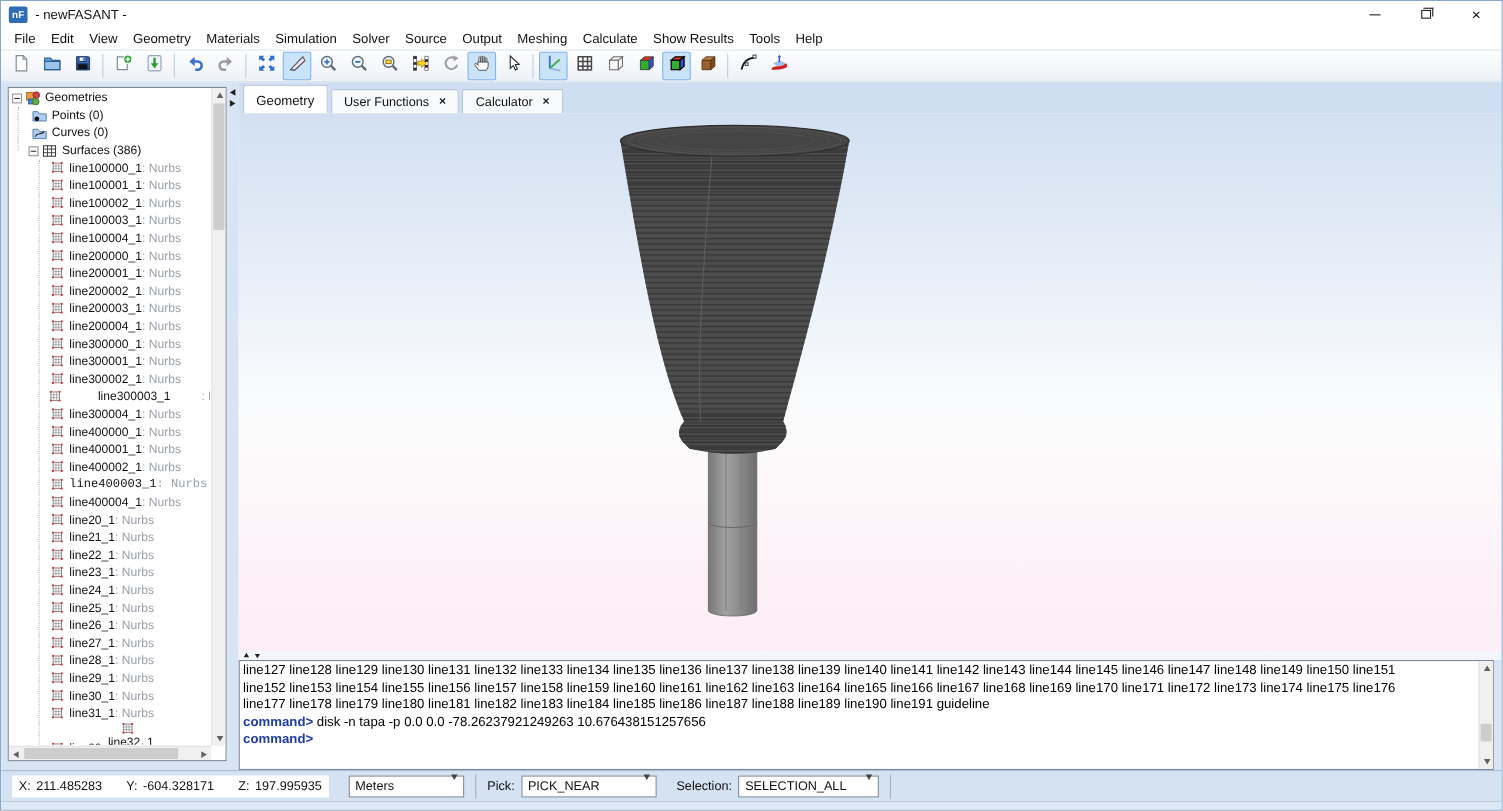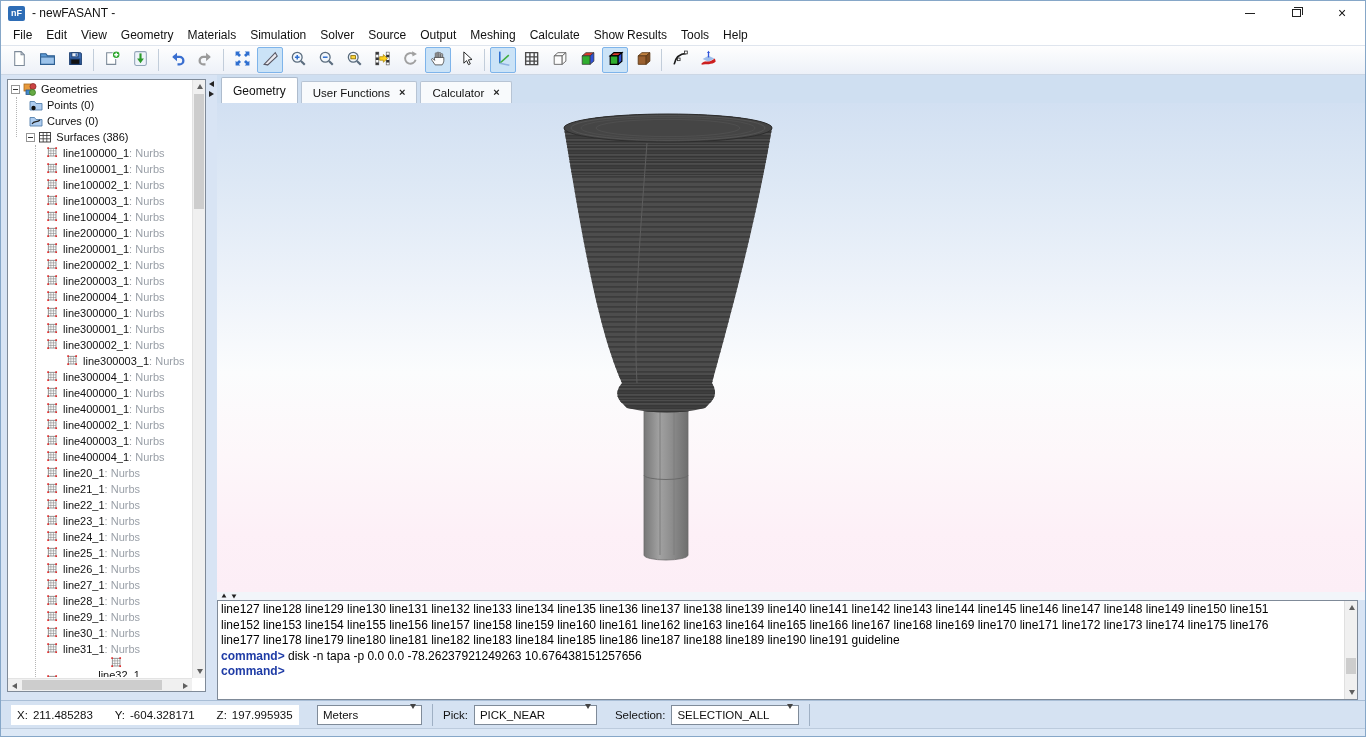--- a/index.html
+++ b/index.html
@@ -567,21 +567,21 @@
                     <rect x="0.3" y="0.3" width="2" height="2"></rect>
                     <rect x="9.7" y="0.3" width="2" height="2"></rect>
                     <rect x="0.3" y="9.7" width="2" height="2"></rect>
                     <rect x="9.7" y="9.7" width="2" height="2"></rect>
                   </g>
                 </svg>
               </span>
               <span class="t-name">line300002_1</span>
               <span class="t-type"> : Nurbs</span>
             </div>
-            <div class="tree-row" style="padding-left: 58px;">
+            <div class="tree-row" style="padding-left: 36px; gap: 28px;">
               <span class="tree-icon">
                 <svg width="12" height="12" viewBox="0 0 14 14">
                   <rect x="1.5" y="1.5" width="9" height="9" fill="#fff" stroke="#777" stroke-width=".9"></rect>
                   <path d="M1.5 4.5h9M1.5 7.5h9M4.5 1.5v9M7.5 1.5v9" stroke="#888" stroke-width=".7"></path>
                   <g fill="#e03030">
                     <rect x="0.3" y="0.3" width="2" height="2"></rect>
                     <rect x="9.7" y="0.3" width="2" height="2"></rect>
                     <rect x="0.3" y="9.7" width="2" height="2"></rect>
                     <rect x="9.7" y="9.7" width="2" height="2"></rect>
                   </g>
@@ -647,21 +647,21 @@
                     <rect x="0.3" y="0.3" width="2" height="2"></rect>
                     <rect x="9.7" y="0.3" width="2" height="2"></rect>
                     <rect x="0.3" y="9.7" width="2" height="2"></rect>
                     <rect x="9.7" y="9.7" width="2" height="2"></rect>
                   </g>
                 </svg>
               </span>
               <span class="t-name">line400002_1</span>
               <span class="t-type"> : Nurbs</span>
             </div>
-            <div class="tree-row" style="padding-left: 38px;">
+            <div class="tree-row" style="padding-left: 38px; font-family: Liberation Mono, monospace;">
               <span class="tree-icon">
                 <svg width="12" height="12" viewBox="0 0 14 14">
                   <rect x="1.5" y="1.5" width="9" height="9" fill="#fff" stroke="#777" stroke-width=".9"></rect>
                   <path d="M1.5 4.5h9M1.5 7.5h9M4.5 1.5v9M7.5 1.5v9" stroke="#888" stroke-width=".7"></path>
                   <g fill="#e03030">
                     <rect x="0.3" y="0.3" width="2" height="2"></rect>
                     <rect x="9.7" y="0.3" width="2" height="2"></rect>
                     <rect x="0.3" y="9.7" width="2" height="2"></rect>
                     <rect x="9.7" y="9.7" width="2" height="2"></rect>
                   </g>

